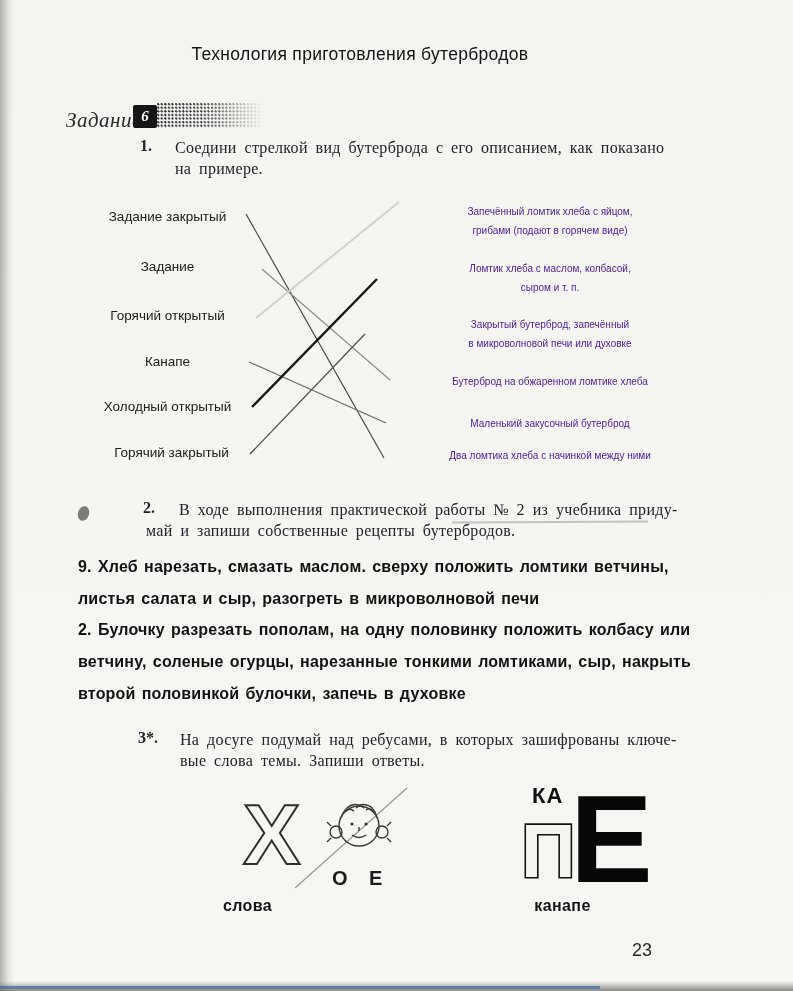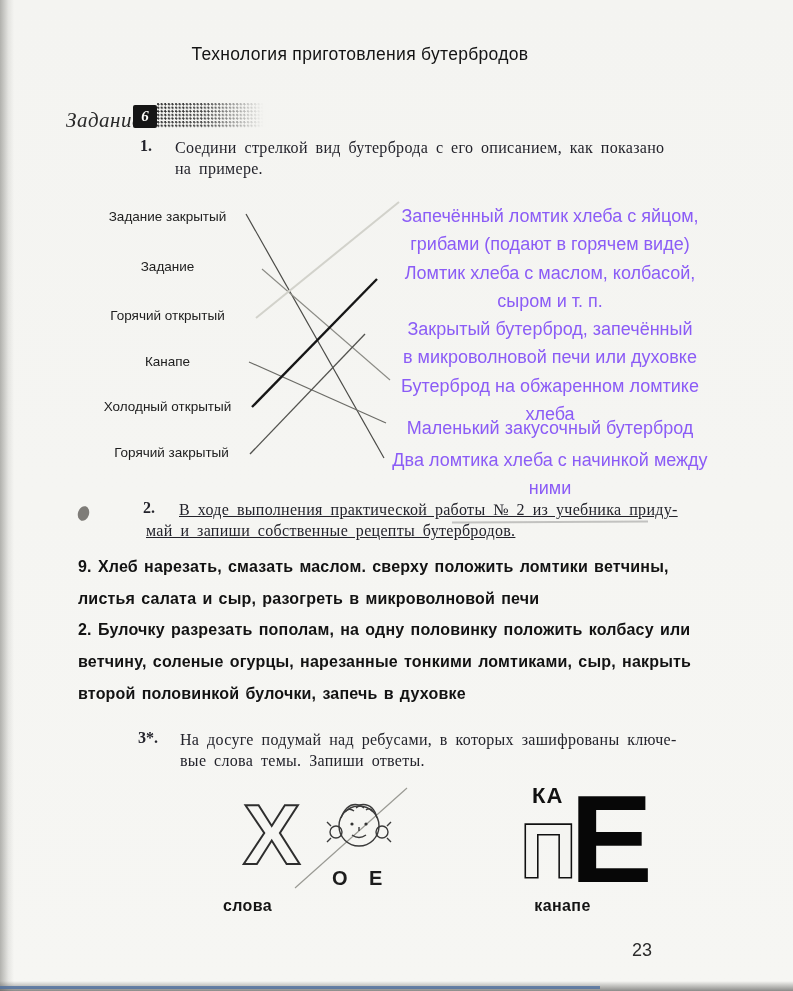--- a/index.html
+++ b/index.html
@@ -20,21 +20,21 @@
       linear-gradient(to right, rgba(244,244,241,0) 0%, rgba(244,244,241,.15) 45%, #f4f4f1 97%),
       radial-gradient(circle at 1.2px 1.2px, #2b2b2b 1px, rgba(0,0,0,0) 1.25px);
     background-size:100% 100%, 3.6px 3.6px;
   }
 
   .task-num{font-family:"Liberation Serif",serif;font-weight:bold;font-size:16px;color:#23232b;}
   .task-text{font-family:"Liberation Serif",serif;font-size:16px;line-height:21px;color:#23232b;
     white-space:pre-line;word-spacing:3.5px;letter-spacing:.3px;}
 
   .match-label{font-size:13.5px;color:#202020;text-align:center;}
-  .match-desc{font-size:18px;color:#8b5cf6;line-height:28px;text-align:center;white-space:pre-line;}
+  .match-desc{font-size:10px;color:#4c1d95;line-height:19px;text-align:center;white-space:pre-line;}
   .match-svg{left:0;top:0;width:793px;height:991px;pointer-events:none;}
 
   .answer{font-weight:bold;font-size:16px;line-height:32px;color:#121212;white-space:pre-line;letter-spacing:.2px;word-spacing:1.5px;}
 
   .rebus-answer{font-weight:bold;font-size:16px;color:#141414;text-align:center;letter-spacing:.4px;}
 
   .page-number{font-family:"Liberation Sans",sans-serif;font-size:18px;color:#2c2c2c;}
 
   .scan-left{left:0;top:0;bottom:0;width:14px;
     background:linear-gradient(to right, rgba(110,110,105,.5), rgba(110,110,105,.12) 60%, rgba(110,110,105,0));}
@@ -83,21 +83,21 @@
 <svg class="abs match-svg" viewBox="0 0 793 991">
     <line x1="246" y1="214" x2="384" y2="458" stroke="#4a4a46" stroke-width="1.2"></line>
     <line x1="262" y1="269" x2="390" y2="380" stroke="#8b8b85" stroke-width="1.1"></line>
     <line x1="256" y1="318" x2="399" y2="202" stroke="#d2d2cb" stroke-width="2"></line>
     <line x1="249" y1="362" x2="386" y2="423" stroke="#6b6b66" stroke-width="1.1"></line>
     <line x1="252" y1="407" x2="377" y2="279" stroke="#161616" stroke-width="2.4"></line>
     <line x1="250" y1="454" x2="365" y2="334" stroke="#52524e" stroke-width="1.3"></line>
   </svg>
 
 <div class="abs task-num" style="left:143px;top:499px;">2.</div>
-<div class="abs task-text" style="left:146px;top:499px;width:600px;text-indent:33px;text-decoration:underline;">В ходе выполнения практической работы № 2 из учебника приду-
+<div class="abs task-text" style="left:146px;top:499px;width:600px;text-indent:33px;">В ходе выполнения практической работы № 2 из учебника приду-
 май и запиши собственные рецепты бутербродов.</div>
 
 <div class="abs answer" style="left:78px;top:551px;width:670px;">9. Хлеб нарезать, смазать маслом. сверху положить ломтики ветчины,
 листья салата и сыр, разогреть в микроволновой печи</div>
 <div class="abs answer" style="left:78px;top:614px;width:680px;">2. Булочку разрезать пополам, на одну половинку положить колбасу или
 ветчину, соленые огурцы, нарезанные тонкими ломтиками, сыр, накрыть
 второй половинкой булочки, запечь в духовке</div>
 
 <div class="abs task-num" style="left:138px;top:729px;">3*.</div>
 <div class="abs task-text" style="left:180px;top:729px;width:560px;">На досуге подумай над ребусами, в которых зашифрованы ключе-

